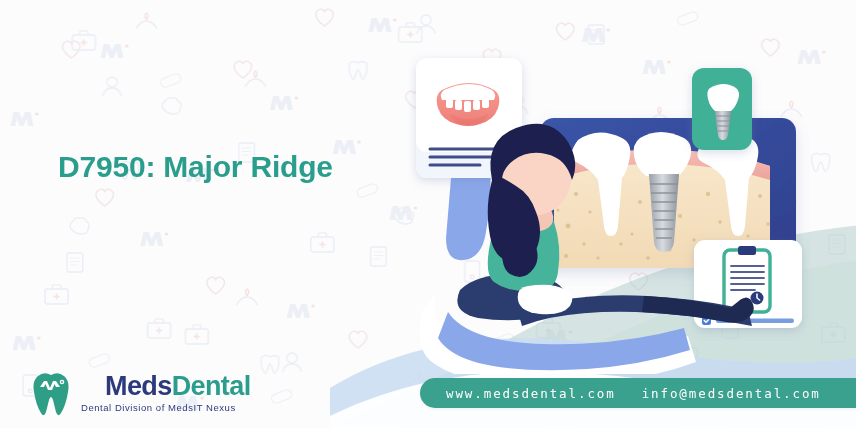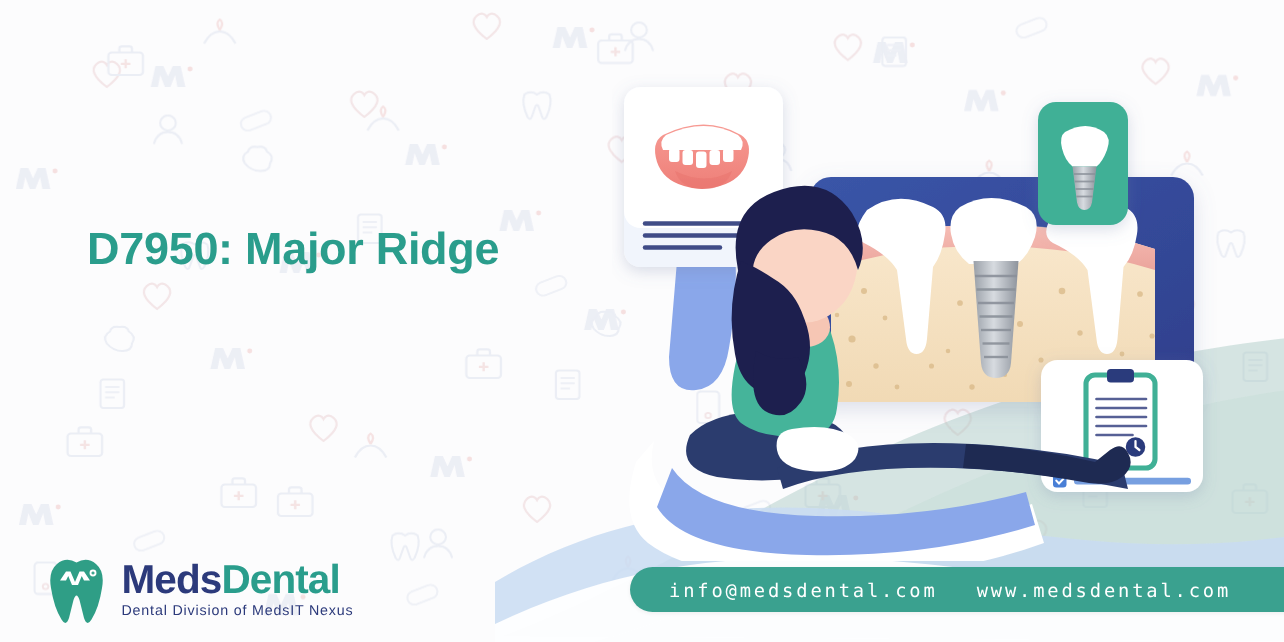--- a/index.html
+++ b/index.html
@@ -24,24 +24,24 @@
     font-size:30px;font-weight:bold;line-height:1.28;
     letter-spacing:-0.2px;
   }
   .hl-teal{color:#2a9d8c;}
   .hl-navy{color:#2c3a7b;}
 
   
   .logo{position:absolute;left:28px;top:370px;display:flex;align-items:center;gap:7px;}
   .logo-mark{width:46px;height:46px;flex:0 0 46px;}
   .logo-text{display:flex;flex-direction:column;line-height:1;}
-  .logo-word{font-size:27px;font-weight:bold;letter-spacing:-0.6px;}
+  .logo-word{font-size:27px;font-weight:bold;letter-spacing:-0.6px;margin-left:24px;}
   .lw-meds{color:#2c3a7b;}
   .lw-dental{color:#2a9d8c;}
-  .logo-tag{font-size:9.5px;color:#2c3a7b;letter-spacing:0.55px;margin-top:3px;font-weight:normal;text-align:right;}
+  .logo-tag{font-size:9.5px;color:#2c3a7b;letter-spacing:0.55px;margin-top:3px;font-weight:normal;}
 
   
   .contact-bar{
     position:absolute;left:420px;top:378px;right:-14px;height:30px;
     background:#3aa18f;border-radius:16px;
     display:flex;align-items:center;gap:26px;padding-left:26px;
     box-shadow:0 1px 3px rgba(0,0,0,.06);
   }
   .contact-bar span{
     color:#ffffff;font-size:12.5px;letter-spacing:1.9px;
@@ -405,17 +405,17 @@
         <path d="M33 12 h2 M34 11 v2" stroke="#2f9e86" stroke-width="0.9"></path>
       </svg>
     </div>
     <div class="logo-text">
       <div class="logo-word"><span class="lw-meds">Meds</span><span class="lw-dental">Dental</span></div>
       <div class="logo-tag">Dental Division of MedsIT Nexus</div>
     </div>
   </div>
 
   <div class="contact-bar">
+    <span>www.medsdental.com</span>
     <span>info@medsdental.com</span>
-    <span>www.medsdental.com</span>
   </div>
 
 </div>
 
 </body></html>

